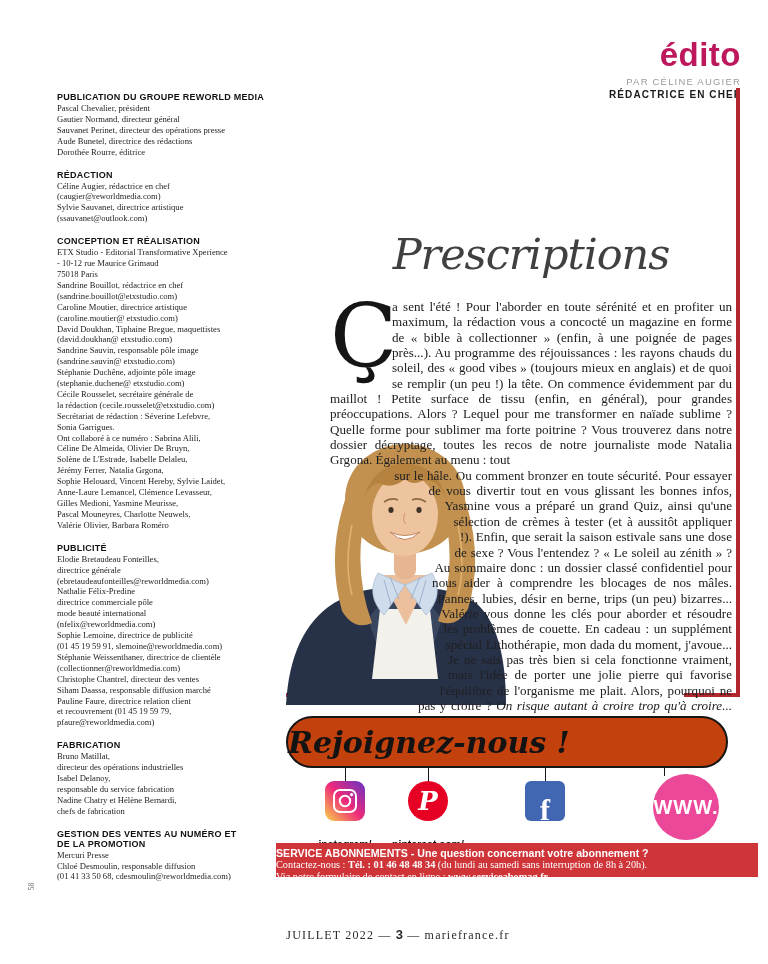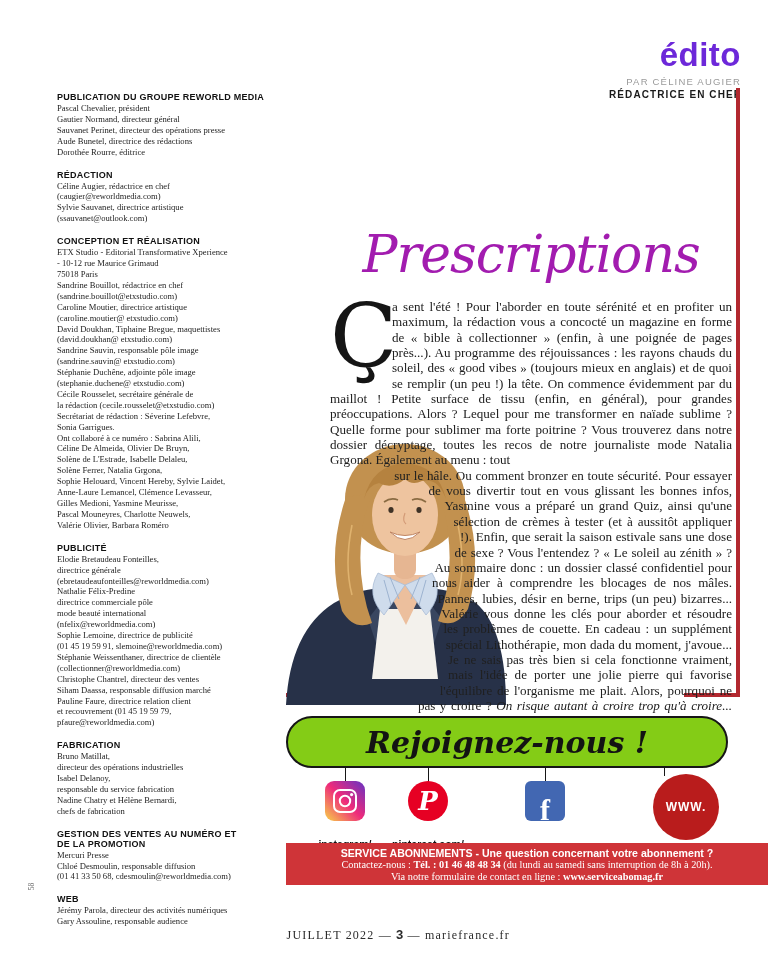--- a/index.html
+++ b/index.html
@@ -9,79 +9,79 @@
   
   .masthead{position:absolute;left:57px;top:80px;width:254px;}
   .m-section{margin-bottom:8px;}
   .m-section h3{margin:12px 0 1px 0;font-family:"Liberation Sans",sans-serif;font-weight:700;
                 font-size:9px;letter-spacing:.25px;color:#111;}
   .m-lines div{font-size:8.6px;line-height:10.9px;color:#232323;}
 
   
   .edito-head{position:absolute;right:27px;top:38px;text-align:right;}
   .edito-label{font-family:"Liberation Sans",sans-serif;font-weight:700;font-size:33px;
-               color:#6d28d9;letter-spacing:.5px;line-height:34px;}
+               color:#be185d;letter-spacing:.5px;line-height:34px;}
   .byline{font-family:"Liberation Sans",sans-serif;font-size:9.5px;letter-spacing:1.2px;
           color:#9a9a9a;margin-top:4px;}
   .role{font-family:"Liberation Sans",sans-serif;font-size:10px;font-weight:700;
         letter-spacing:1.1px;color:#1a1a1a;margin-top:2px;}
 
   
   .rule-v{position:absolute;left:736px;top:88px;width:4px;height:609px;}
   .rule-h-right{position:absolute;left:684px;top:693px;width:56px;height:4px;}
   .rule-h-left{position:absolute;left:286px;top:693px;width:76px;height:4px;}
 
   
   .title{position:absolute;left:326px;top:214px;width:410px;text-align:center;
          font-family:"DejaVu Serif","Liberation Serif",serif;font-style:italic;
-         font-size:52px;line-height:80px;color:#a21caf;letter-spacing:-1px;}
+         font-size:43px;line-height:80px;color:#404040;letter-spacing:-1px;}
   .bodytext{position:absolute;left:330px;top:299px;width:402px;text-align:justify;
             font-size:13.1px;line-height:15.35px;color:#202020;z-index:3;}
   .bodytext p{margin:0;}
   .dropcap{float:left;font-family:"DejaVu Serif",serif;font-size:88px;line-height:70px;
            height:74px;width:56px;margin:3px 6px 0 0;color:#151515;}
   .wrap-spacer{float:left;width:142px;height:250px;margin-right:10px;
      shape-outside:polygon(0 0,30px 0,108px 14%,130px 29%,94px 40%,110px 58%,118px 80%,104px 90%,26px 100%,0 100%);}
   .it{font-style:italic;}
 
   
   .portrait{position:absolute;left:262px;top:433px;width:246px;height:272px;z-index:2;}
 
   
   .pill{position:absolute;left:286px;top:716px;width:438px;height:48px;border:2px solid #161616;
-        border-radius:30px;display:flex;align-items:center;justify-content:center;z-index:4;background:#84cc16;}
+        border-radius:30px;display:flex;align-items:center;z-index:4;background:#c2410c;}
   .pill-title{font-family:"DejaVu Serif",serif;font-style:italic;font-weight:700;
               font-size:30px;color:#131313;}
   .connector{position:absolute;width:1.4px;background:#161616;top:766px;height:16px;}
   .social{position:absolute;top:781px;width:96px;text-align:center;}
   .social .icon-box{display:inline-block;}
   .soc-label{font-family:"Liberation Sans",sans-serif;font-weight:700;font-size:10.5px;
              line-height:12px;color:#111;margin-top:17px;}
   .icon-sq{width:40px;height:40px;border-radius:9px;display:flex;align-items:center;justify-content:center;}
   .insta-bg{background:linear-gradient(45deg,#f7c14c 5%,#ee2a7b 50%,#7232bd 95%);}
   .pin{background:#e60023;border-radius:50%;color:#fff;font-family:"DejaVu Serif",serif;
        font-weight:700;font-size:26px;font-style:italic;}
   .fb{background:#4267b2;border-radius:6px;color:#fff;font-family:"Liberation Serif",serif;
       font-weight:700;font-size:30px;align-items:flex-end;}
   .fb span{display:block;line-height:30px;margin-bottom:-4px;}
-  .www-circle{width:66px;height:66px;border-radius:50%;background:#b91c1c;color:#fff;
+  .www-circle{width:66px;height:66px;border-radius:50%;background:#ec4899;color:#fff;
       display:flex;align-items:center;justify-content:center;font-family:"Liberation Sans",sans-serif;
-      font-weight:700;font-size:12px;letter-spacing:1px;margin-left:37px;}
+      font-weight:700;font-size:20px;letter-spacing:1px;margin-left:37px;}
   .social-www{top:774px;}
   .social-www .soc-label{font-size:13px;margin-top:2px;}
 
   
-  .subbox{position:absolute;left:286px;top:843px;width:482px;height:42px;background:#cf3438;
-          color:#fff;text-align:center;padding-top:4px;box-sizing:border-box;z-index:5;}
+  .subbox{position:absolute;left:276px;top:843px;width:482px;height:34px;background:#cf3438;
+          color:#fff;padding-top:4px;box-sizing:border-box;z-index:5;}
   .sub-title{font-family:"Liberation Sans",sans-serif;font-weight:700;font-size:10.6px;line-height:12px;}
   .sub-line{font-size:10.3px;line-height:11.6px;}
   .sub-line b{font-weight:700;}
 
   
-  .footer{position:absolute;left:286px;top:927px;width:224px;text-align:right;
+  .footer{position:absolute;left:286px;top:927px;width:224px;text-align:center;
           font-size:12px;letter-spacing:1.2px;color:#2b2b2b;}
   .footer .pgnum{font-family:"Liberation Sans",sans-serif;font-weight:700;font-size:13px;letter-spacing:0;}
   .edge-num{position:absolute;left:28px;top:882px;font-size:7.5px;color:#666;
             transform:rotate(-90deg);transform-origin:center;}
 </style>
 </head>
 <body>
 
 <div class="page">
 
@@ -121,21 +121,21 @@
           <div>(sandrine.sauvin@ etxstudio.com)</div>
           <div>Stéphanie Duchêne, adjointe pôle image</div>
           <div>(stephanie.duchene@ etxstudio.com)</div>
           <div>Cécile Rousselet, secrétaire générale de</div>
           <div>la rédaction (cecile.rousselet@etxstudio.com)</div>
           <div>Secrétariat de rédaction : Séverine Lefebvre,</div>
           <div>Sonia Garrigues.</div>
           <div>Ont collaboré à ce numéro : Sabrina Alili,</div>
           <div>Céline De Almeida, Olivier De Bruyn,</div>
           <div>Solène de L'Estrade, Isabelle Delaleu,</div>
-          <div>Solène Ferrer, Natalia Grgona,</div>
+          <div>Jérémy Ferrer, Natalia Grgona,</div>
           <div>Sophie Helouard, Vincent Hereby, Sylvie Laidet,</div>
           <div>Anne-Laure Lemancel, Clémence Levasseur,</div>
           <div>Gilles Medioni, Yasmine Meurisse,</div>
           <div>Pascal Mouneyres, Charlotte Neuwels,</div>
           <div>Valérie Olivier, Barbara Roméro</div>
         </div>
     </div>
     <div class="m-section">
       <h3>PUBLICITÉ</h3>
       <div class="m-lines">
@@ -167,27 +167,20 @@
           <div>Nadine Chatry et Hélène Bernardi,</div>
           <div>chefs de fabrication</div>
         </div>
     </div>
     <div class="m-section">
       <h3 style="width:180px;">GESTION DES VENTES AU NUMÉRO ET DE LA PROMOTION</h3>
       <div class="m-lines">
           <div>Mercuri Presse</div>
           <div>Chloé Desmoulin, responsable diffusion</div>
           <div>(01 41 33 50 68, cdesmoulin@reworldmedia.com)</div>
-        </div>
-    </div>
-    <div class="m-section">
-      <h3>WEB</h3>
-      <div class="m-lines">
-          <div>Jérémy Parola, directeur des activités numériques</div>
-          <div>Gary Assouline, responsable audience</div>
         </div>
     </div>
   </div>
 
   <div class="edito-head">
     <div class="edito-label">édito</div>
     <div class="byline">PAR CÉLINE AUGIER</div>
     <div class="role">RÉDACTRICE EN CHEF</div>
   </div>
 

